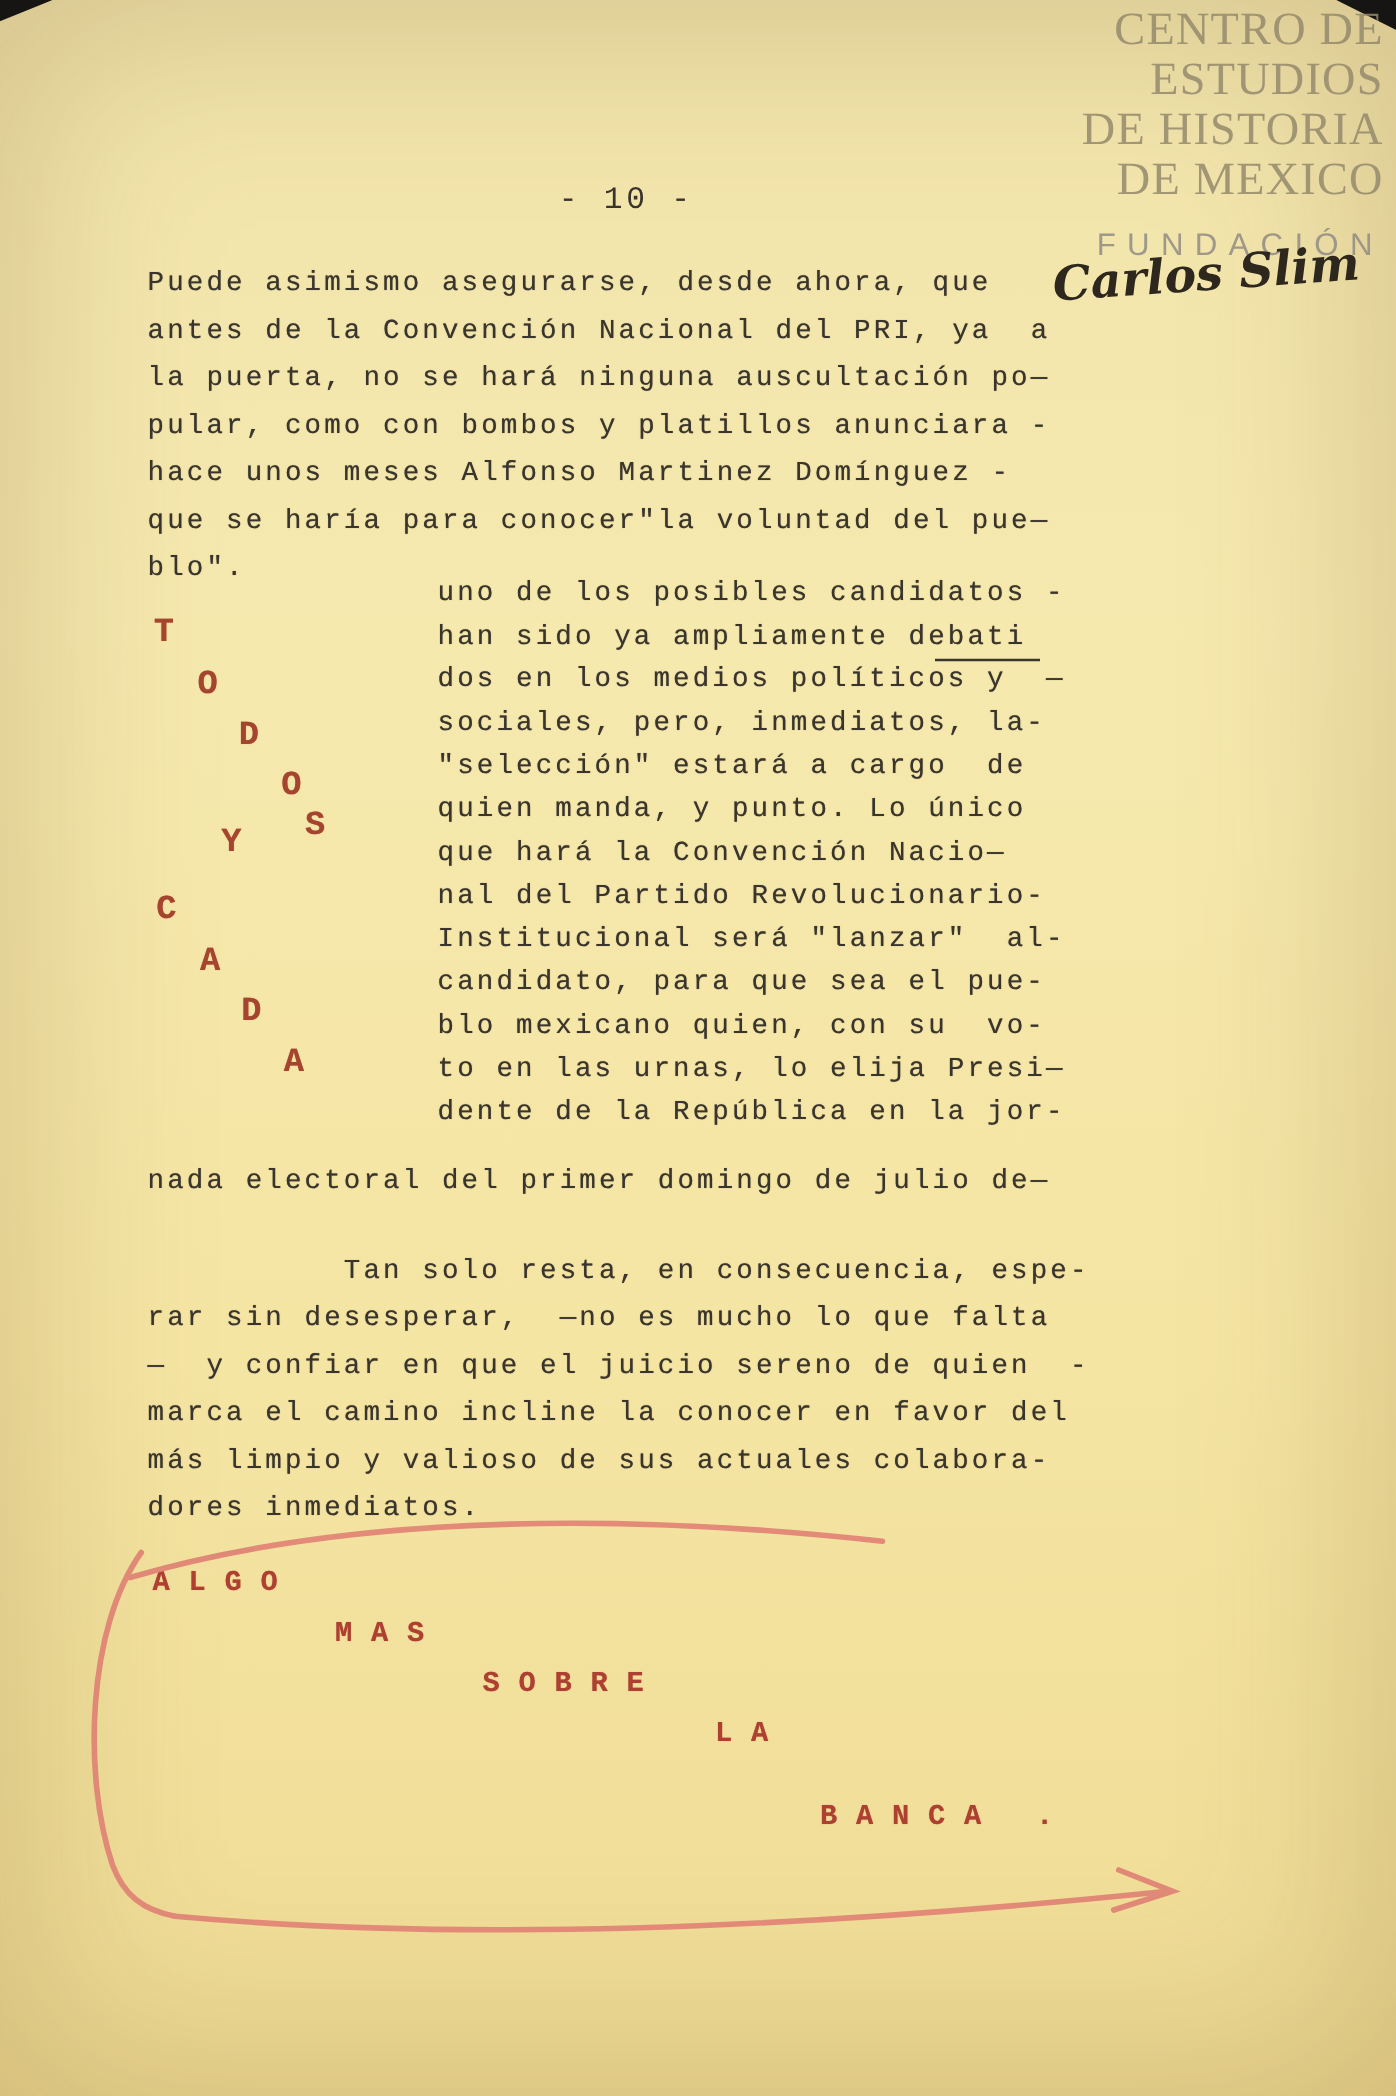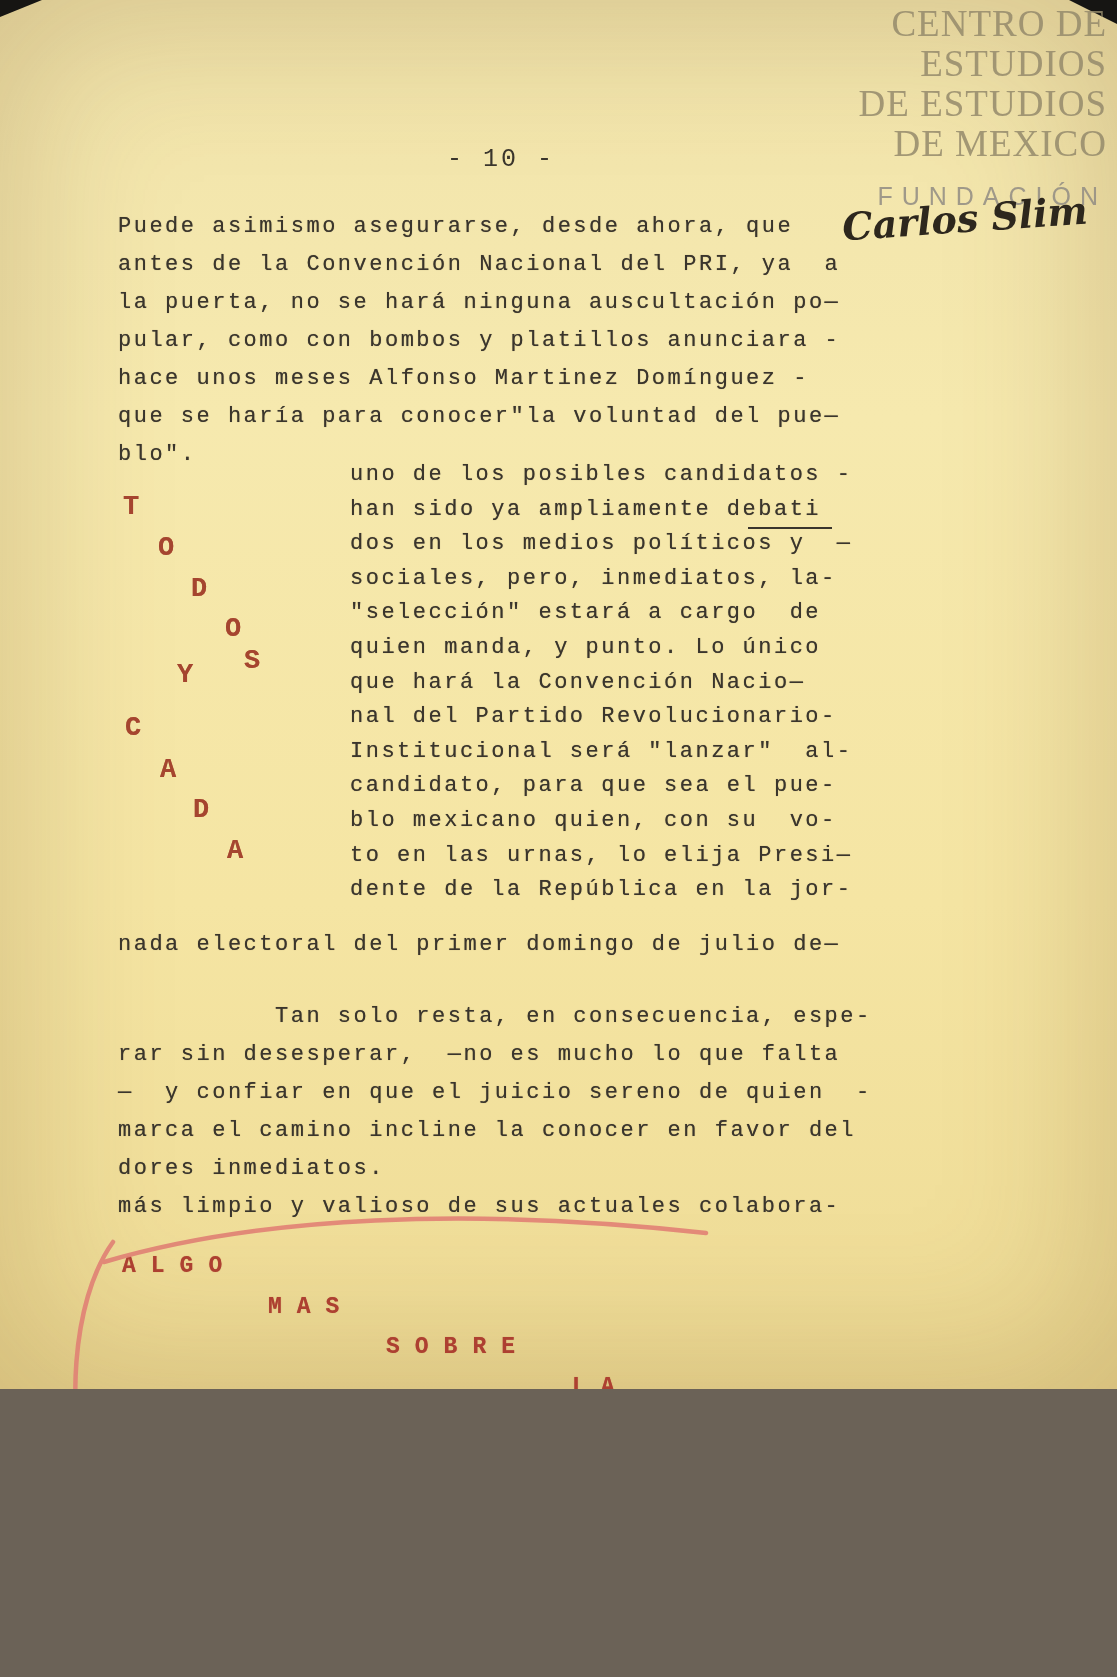--- a/index.html
+++ b/index.html
@@ -1,19 +1,19 @@
 <!DOCTYPE html>
 <html><head>
 <meta charset="utf-8">
 <style>
   * { margin:0; padding:0; box-sizing:border-box; }
   html,body { background:#6b6257; }
   .page {
     position:relative;
-    width:1117px; height:1389px;
+    width:1117px; height:1677px;
     margin:0 auto;
     overflow:hidden;
     background: linear-gradient(180deg,#f1e4ac 0%, #f6e9ae 30%, #f5e5a3 65%, #eedb95 100%);
     box-shadow: inset 0 0 150px 25px rgba(118,84,30,0.22);
     font-family:"Liberation Mono","DejaVu Sans Mono",monospace;
     color:#3a352c;
   }
   .corner { position:absolute; background:#161513; }
   .corner-tl { top:0; left:0; width:42px; height:17px; clip-path:polygon(0 0,100% 0,0 100%); }
   .corner-tr { top:0; right:0; width:48px; height:24px; clip-path:polygon(0 0,100% 0,100% 100%); }
@@ -76,21 +76,21 @@
 <body>
 
 <div class="page">
 
   <div class="corner corner-tl"></div>
   <div class="corner corner-tr"></div>
 
   <div class="watermark">
     <div class="wm-line">CENTRO DE</div>
     <div class="wm-line">ESTUDIOS</div>
-    <div class="wm-line">DE ESTUDIOS</div>
+    <div class="wm-line">DE HISTORIA</div>
     <div class="wm-line">DE MEXICO</div>
     <div class="wm-foundation">FUNDACIÓN</div>
   </div>
 
   <div class="signature">Carlos Slim</div>
 
   <div class="page-number">- 10 -</div>
 
   <div class="para para1">
     <div class="tline">Puede asimismo asegurarse, desde ahora, que</div>
@@ -135,22 +135,22 @@
 
   <div class="para para2b">
     <div class="tline">nada electoral del primer domingo de julio de—</div>
   </div>
 
   <div class="para para3">
     <div class="tline indent">Tan solo resta, en consecuencia, espe-</div>
     <div class="tline">rar sin desesperar,  —no es mucho lo que falta</div>
     <div class="tline">—  y confiar en que el juicio sereno de quien  -</div>
     <div class="tline">marca el camino incline la conocer en favor del</div>
+    <div class="tline">más limpio y valioso de sus actuales colabora-</div>
     <div class="tline">dores inmediatos.</div>
-    <div class="tline">más limpio y valioso de sus actuales colabora-</div>
   </div>
 
   <div>
     <div class="red-word" style="left:122px; top:1253px;">ALGO</div>
     <div class="red-word" style="left:268px; top:1294px;">MAS</div>
     <div class="red-word" style="left:386px; top:1334px;">SOBRE</div>
     <div class="red-word" style="left:572px; top:1374px;">LA</div>
     <div class="red-word" style="left:656px; top:1412px;margin-top:28px;">BANCA .</div>
   </div>
 

